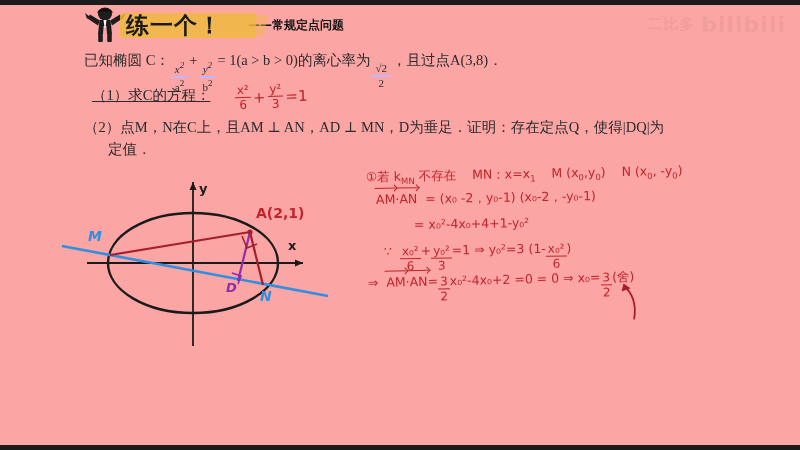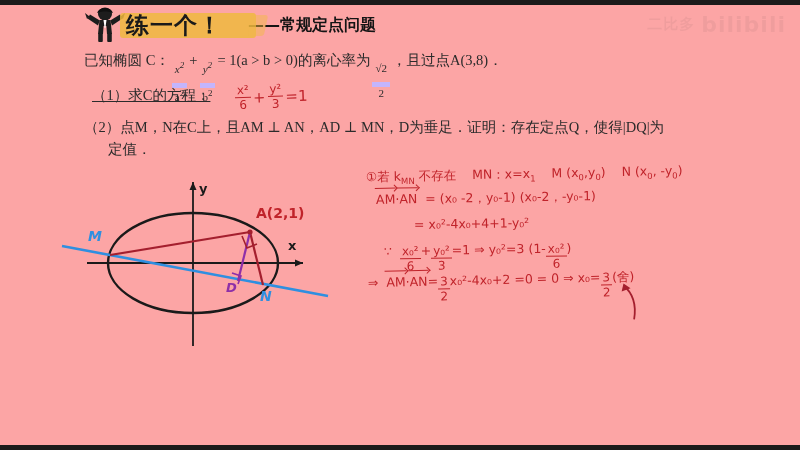--- a/index.html
+++ b/index.html
@@ -17,39 +17,39 @@
   .mascot{position:relative;width:46px;height:36px;flex:none;}
   .mascot svg{position:absolute;left:0;top:0;}
   .hl-wrap{position:relative;margin-left:-2px;height:36px;display:flex;align-items:center;}
   .hl-band{position:absolute;left:-6px;top:6px;width:136px;height:25px;background:#f0b93f;
            border-radius:3px;opacity:.85;}
   .hl-band:after{content:"";position:absolute;right:-10px;top:2px;width:16px;height:21px;
            background:#f0b93f;opacity:.55;border-radius:3px;transform:skewX(-12deg);}
   .hl-text{position:relative;z-index:2;font-family:"DejaVu Sans","Liberation Sans",sans-serif;
            font-weight:bold;font-size:23px;color:#1a1a1a;letter-spacing:1px;}
   .subtitle{margin-left:26px;font-family:"DejaVu Sans","Liberation Sans",sans-serif;
-           font-weight:bold;font-size:16px;color:#141414;white-space:nowrap;}
+           font-weight:bold;font-size:12px;color:#141414;white-space:nowrap;}
 
   
   .watermark{position:absolute;right:14px;top:12px;display:flex;align-items:center;gap:6px;
     opacity:.06;}
   .wm-text{font-family:"DejaVu Sans","Liberation Sans",sans-serif;font-size:15px;
     font-weight:bold;color:#333;letter-spacing:1px;}
   .wm-logo{font-family:"DejaVu Sans","Liberation Sans",sans-serif;font-size:22px;
     font-weight:bold;color:#333;letter-spacing:1px;}
 
   
   .problem{position:absolute;left:84px;top:50px;width:690px;color:#2b2b2b;}
   .p-line{font-size:14.5px;line-height:1.45;white-space:nowrap;}
   .p-line2{position:absolute;left:8px;top:35px;text-decoration:underline;}
   .p-line3{position:absolute;left:0;top:67px;white-space:nowrap;}
   .p-line4{position:absolute;left:24px;top:89px;font-family:Liberation Serif, serif;}
   .frac{display:inline-flex;flex-direction:column;align-items:center;
         vertical-align:-0.55em;margin:0 2px;line-height:1;}
-  .frac .num{font-size:11px;border-bottom:5px solid #c4b5fd;padding:0 3px 8px 3px;font-style:italic;}
+  .frac .num{font-size:11px;border-bottom:2px solid #c4b5fd;padding:0 3px 1px 3px;font-style:italic;}
   .frac .den{font-size:11px;padding:1px 3px 0 3px;}
   .frac.up{vertical-align:-0.5em;}
   .sup{font-size:9px;vertical-align:super;}
 
   
   .hw{position:absolute;color:#c0232a;
       font-family:"DejaVu Sans","Liberation Sans",sans-serif;
       transform:rotate(-2deg);}
   .ans1{left:235px;top:83px;font-size:15px;display:flex;align-items:center;gap:2px;}
   .hfrac{display:inline-flex;flex-direction:column;align-items:center;line-height:1;}

